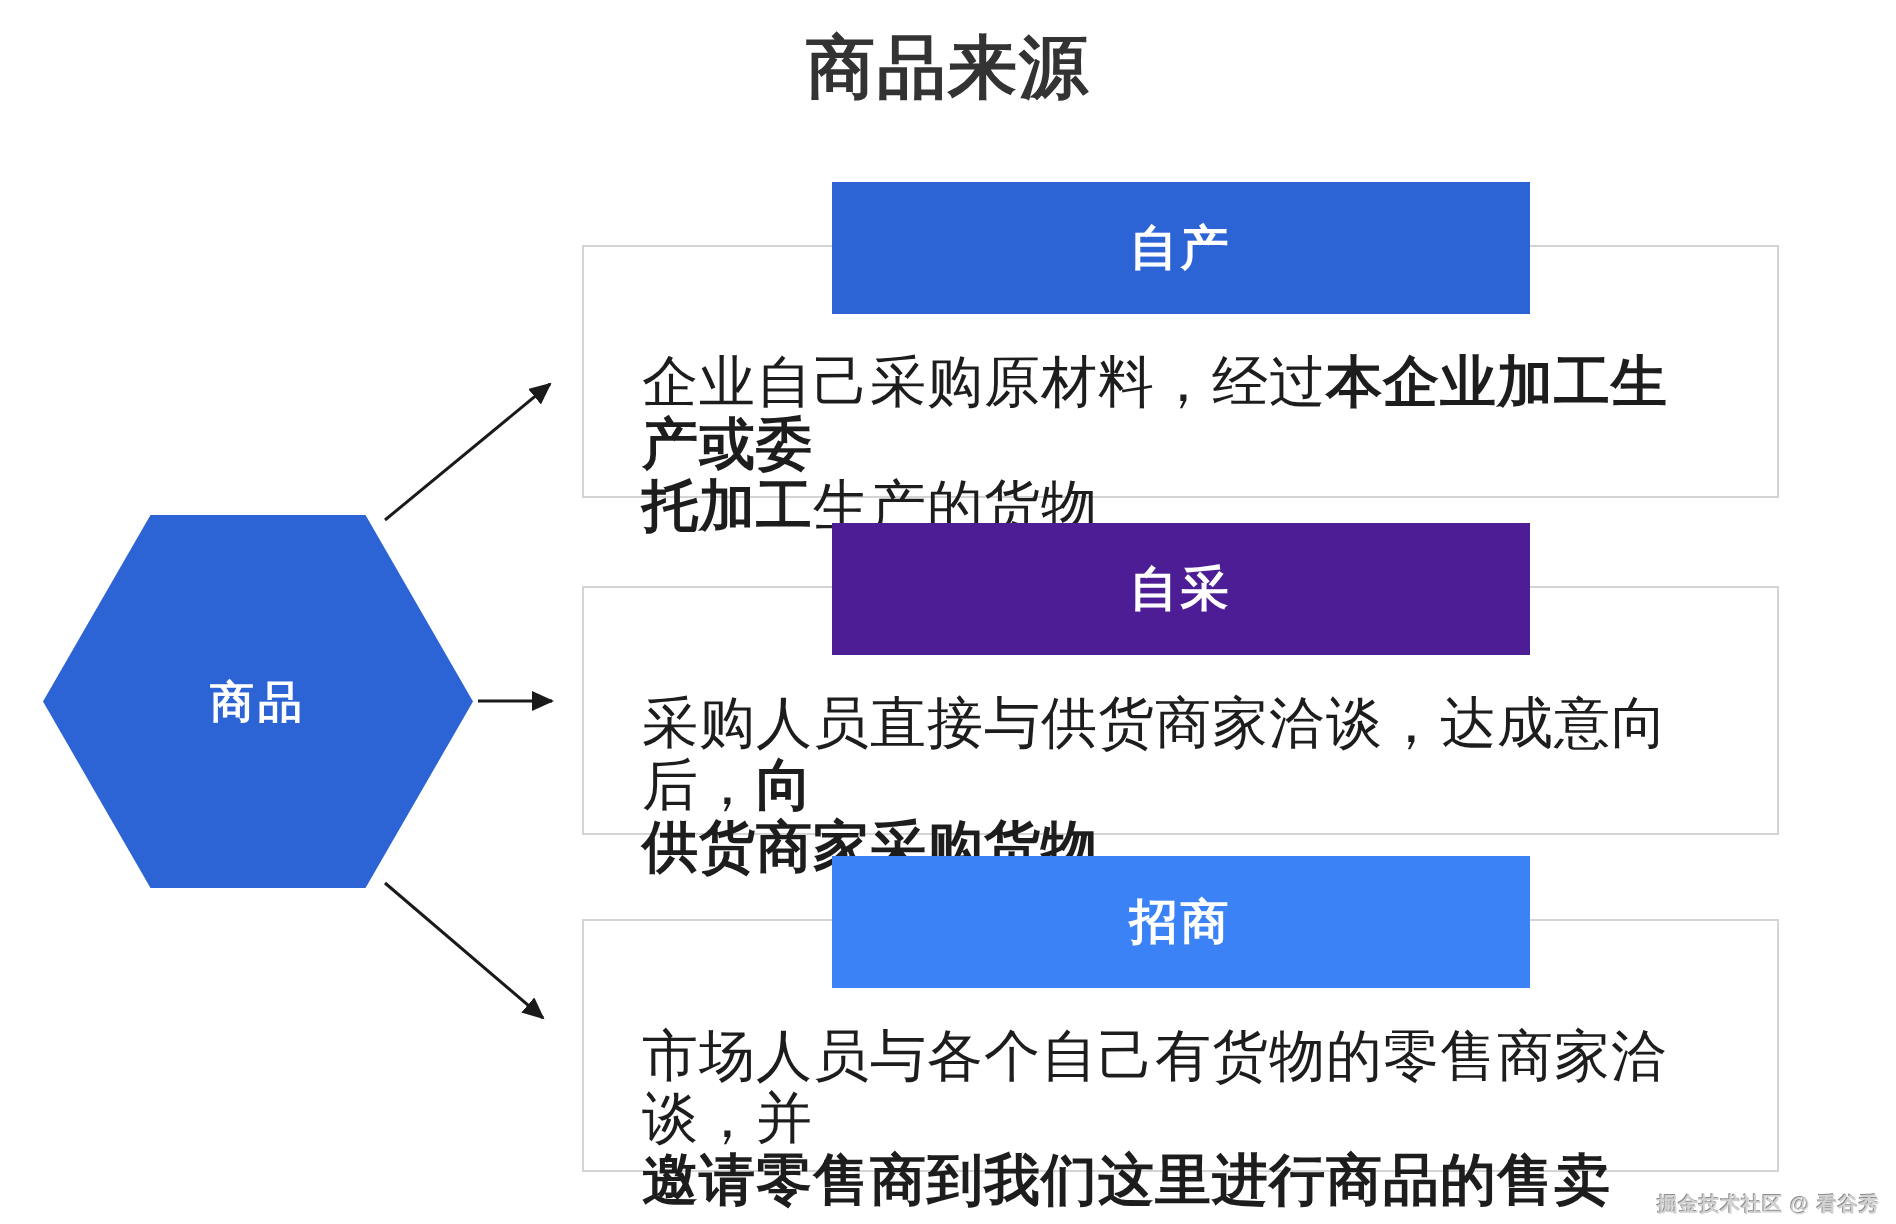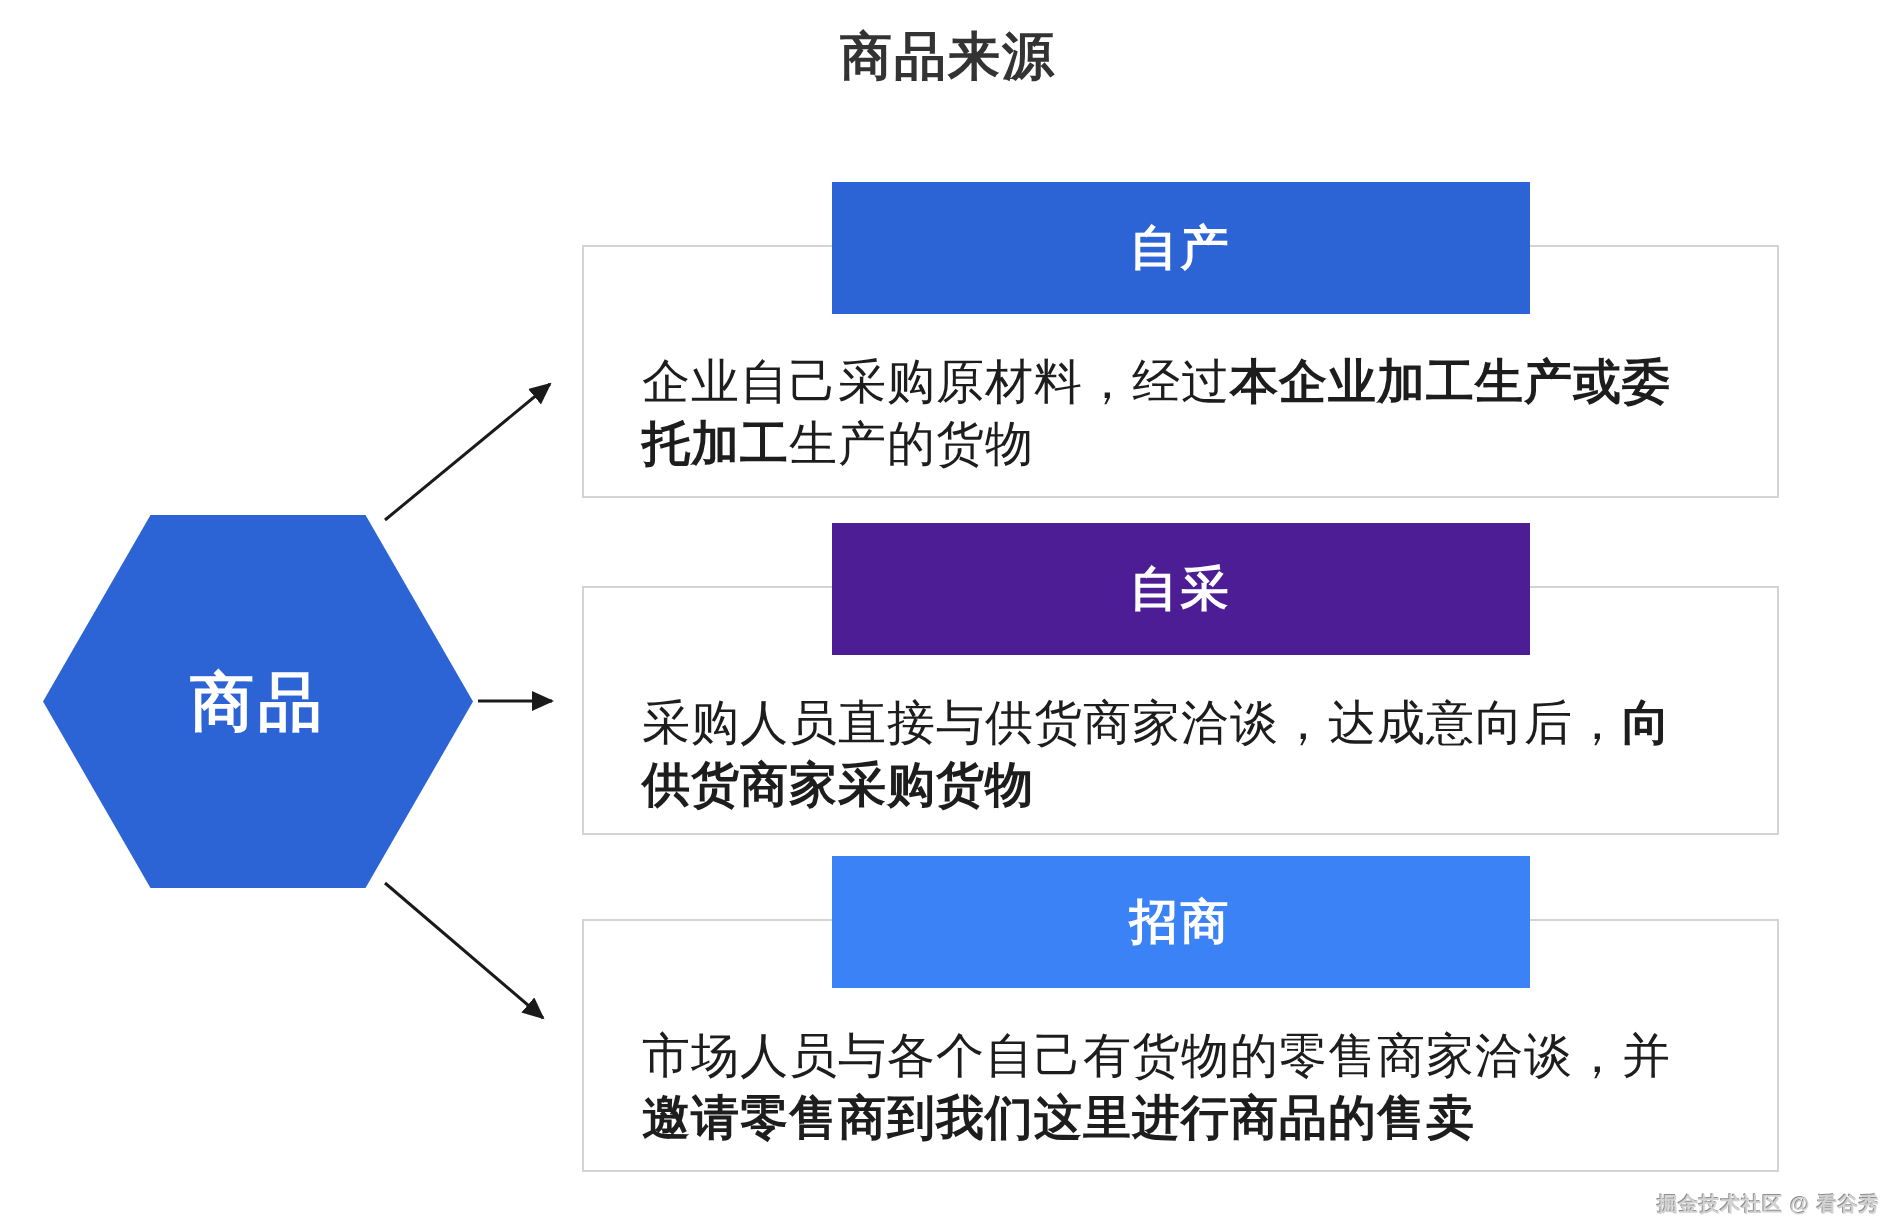--- a/index.html
+++ b/index.html
@@ -7,37 +7,37 @@
     width: 1896px; height: 1224px;
     background: #ffffff;
     font-family: "Liberation Sans", sans-serif;
     overflow: hidden;
   }
   .page { position: relative; width: 1896px; height: 1224px; }
 
   .title {
     position: absolute; top: 22px; left: 0; width: 100%;
     text-align: center;
-    font-size: 52px; font-weight: bold; color: #333333;
+    font-size: 69px; font-weight: bold; color: #333333;
     letter-spacing: 2px;
   }
 
   .arrows {
     position: absolute; left: 0; top: 0;
     width: 1896px; height: 1224px;
     pointer-events: none;
   }
 
   .hexagon {
     position: absolute; left: 43px; top: 515px;
     width: 430px; height: 373px;
     clip-path: polygon(25% 0, 75% 0, 100% 50%, 75% 100%, 25% 100%, 0 50%);
     display: flex; align-items: center; justify-content: center;
     color: #ffffff; font-weight: bold;
-    font-size: 64px; line-height: 78px; letter-spacing: 4px;
+    font-size: 44px; line-height: 78px; letter-spacing: 4px;
     text-align: center;
   }
 
   .panel {
     position: absolute; left: 582px; width: 1197px;
     background: #ffffff;
     border: 2px solid #d4d4d4;
     box-sizing: border-box;
   }
   .panel-0 { top: 245px; height: 253px; }
@@ -49,21 +49,21 @@
     transform: translateX(-50%);
     width: 698px; height: 132px;
     display: flex; align-items: center; justify-content: center;
     color: #ffffff; font-size: 48px; font-weight: bold;
     letter-spacing: 3px;
     z-index: 2;
   }
 
   .panel-body {
     padding: 104px 56px 0 58px;
-    font-size: 48px; line-height: 62px;
+    font-size: 56px; line-height: 62px;
     color: #1d1d1d;
     letter-spacing: 1px;
   }
   .panel-body .seg-bold { font-weight: bold; }
 
   .watermark {
     position: absolute; right: 16px; bottom: 6px;
     font-size: 20px; font-weight: bold;
     color: #d2d2d2;
     text-shadow: -1px -1px 0 #8f8f8f, 1px 1px 0 #ffffff;

